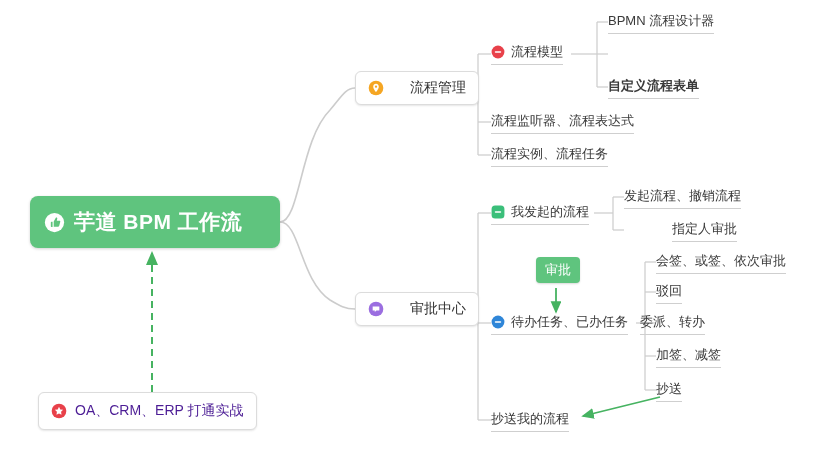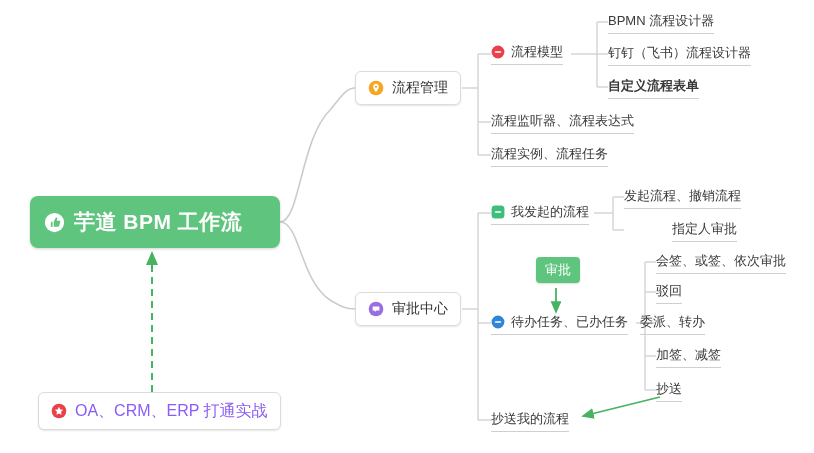--- a/index.html
+++ b/index.html
@@ -58,20 +58,21 @@
   
   .card-node {
     background: #ffffff;
     border: 1px solid #dcdcdc;
     border-radius: 6px;
     display: flex;
     align-items: center;
     padding: 0 12px;
     height: 34px;
     box-shadow: 0 1px 2px rgba(0,0,0,0.10);
+    gap: 18px;
   }
   .card-node .card-label {
     font-size: 14px;
     color: #333333;
     margin-left: 8px;
   }
   .card-icon {
     width: 16px;
     height: 16px;
     flex: 0 0 16px;
@@ -113,22 +114,22 @@
     height: 36px;
     background: #ffffff;
     border: 1px solid #dcdcdc;
     border-radius: 6px;
     display: flex;
     align-items: center;
     padding: 0 12px;
     box-shadow: 0 1px 2px rgba(0,0,0,0.10);
   }
   .callout .callout-label {
-    font-size: 16px;
-    color: #8b5cf6;
+    font-size: 14px;
+    color: #4c1d95;
     margin-left: 8px;
   }
 </style>
 </head>
 <body>
 
 <div id="canvas">
 
   <svg class="links" viewBox="0 0 814 453">
 
@@ -210,21 +211,20 @@
     <span class="leaf-icon">
       <svg viewBox="0 0 24 24" width="14" height="14">
         <circle cx="12" cy="12" r="11" fill="#e8414a"></circle>
         <rect x="6.5" y="10.6" width="11" height="2.8" rx="1.2" fill="#ffffff"></rect>
       </svg>
     </span>
     <span>流程模型</span>
   </div>
 
   <div class="leaf" style="left:608px; top:12px;">BPMN 流程设计器</div>
-  <div class="leaf" style="left:608px; top:44px;">钉钉（飞书）流程设计器</div>
   <div class="leaf" style="left:608px; top:77px;font-weight:bold;">自定义流程表单</div>
 
   <div class="leaf" style="left:491px; top:112px;">流程监听器、流程表达式</div>
   <div class="leaf" style="left:491px; top:145px;">流程实例、流程任务</div>
 
   <div class="node card-node" style="left:355px; top:292px;">
     <span class="card-icon">
       <svg viewBox="0 0 24 24" width="16" height="16">
         <circle cx="12" cy="12" r="11" fill="#9b6ee0"></circle>
         <path d="M7 8.2h10v6.1h-4.4l-2.4 2.2v-2.2H7z" fill="#ffffff"></path>

